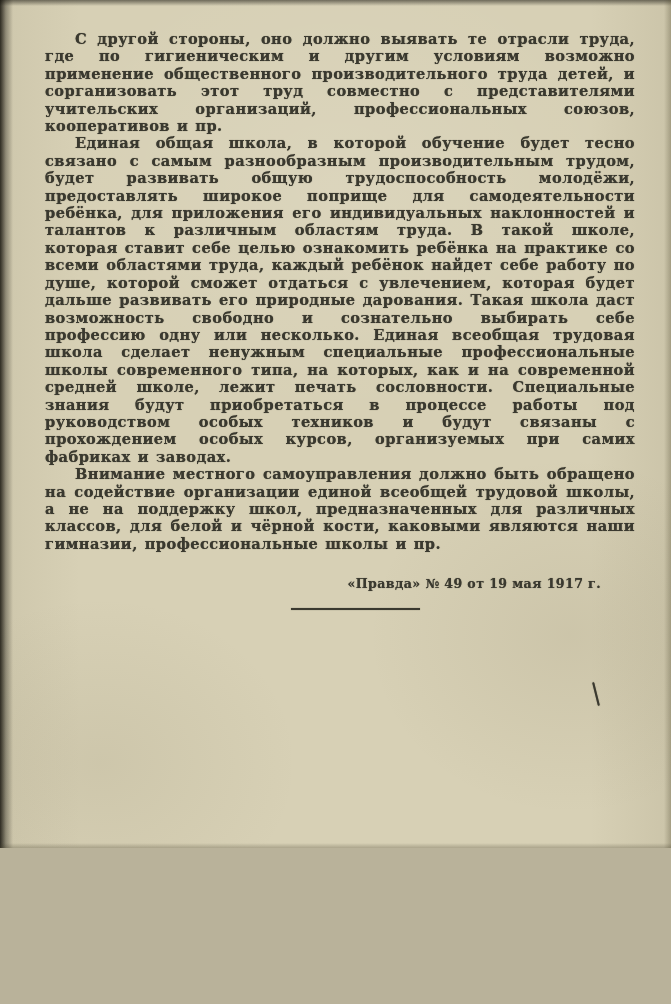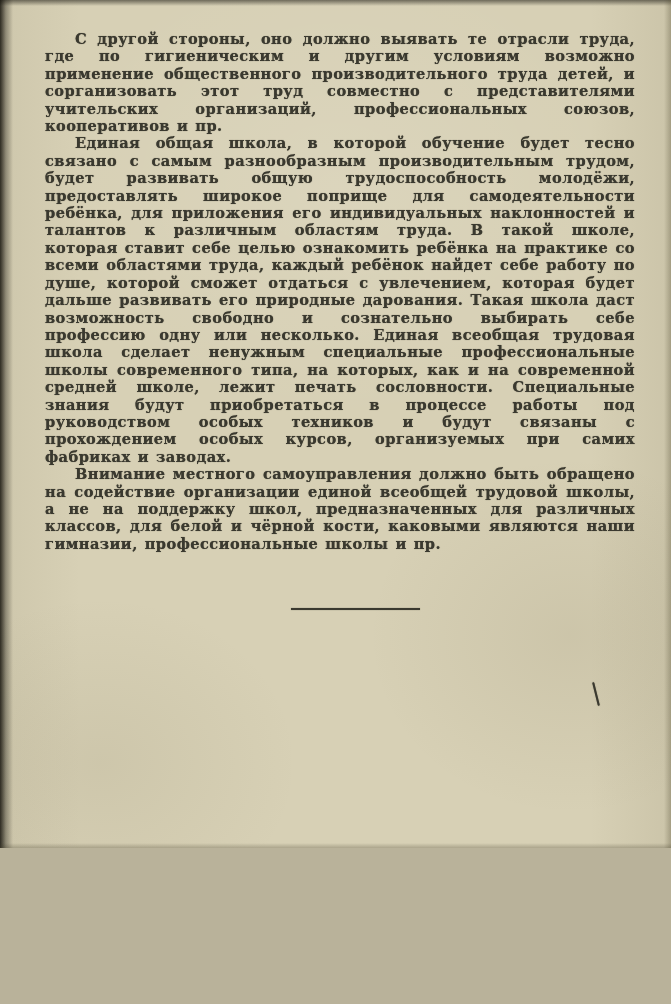--- a/index.html
+++ b/index.html
@@ -105,19 +105,20 @@
 
   <div class="edge-left"></div>
   <div class="edge-top"></div>
   <div class="edge-right"></div>
   <div class="edge-bottom"></div>
 
   <div class="text-block">
     <p>С другой стороны, оно должно выявать те отрасли труда, где по гигиеническим и другим условиям возможно применение общественного производительного труда детей, и сорганизовать этот труд совместно с представителями учительских организаций, профессиональных союзов, кооперативов и пр.</p>
     <p>Единая общая школа, в которой обучение будет тесно связано с самым разнообразным производительным трудом, будет развивать общую трудоспособность молодёжи, предоставлять широкое поприще для самодеятельности ребёнка, для приложения его индивидуальных наклонностей и талантов к различным областям труда. В такой школе, которая ставит себе целью ознакомить ребёнка на практике со всеми областями труда, каждый ребёнок найдет себе работу по душе, которой сможет отдаться с увлечением, которая будет дальше развивать его природные дарования. Такая школа даст возможность свободно и сознательно выбирать себе профессию одну или несколько. Единая всеобщая трудовая школа сделает ненужным специальные профессиональные школы современного типа, на которых, как и на современной средней школе, лежит печать сословности. Специальные знания будут приобретаться в процессе работы под руководством особых техников и будут связаны с прохождением особых курсов, организуемых при самих фабриках и заводах.</p>
     <p>Внимание местного самоуправления должно быть обращено на содействие организации единой всеобщей трудовой школы, а не на поддержку школ, предназначенных для различных классов, для белой и чёрной кости, каковыми являются наши гимназии, профессиональные школы и пр.</p>
+    <div class="attribution">«Правда» № 49 от 19 мая 1917 г.</div>
   </div>
 
   <div class="divider"></div>
 
   <div class="pen-mark"></div>
 
 </div>
 
 </body></html>

